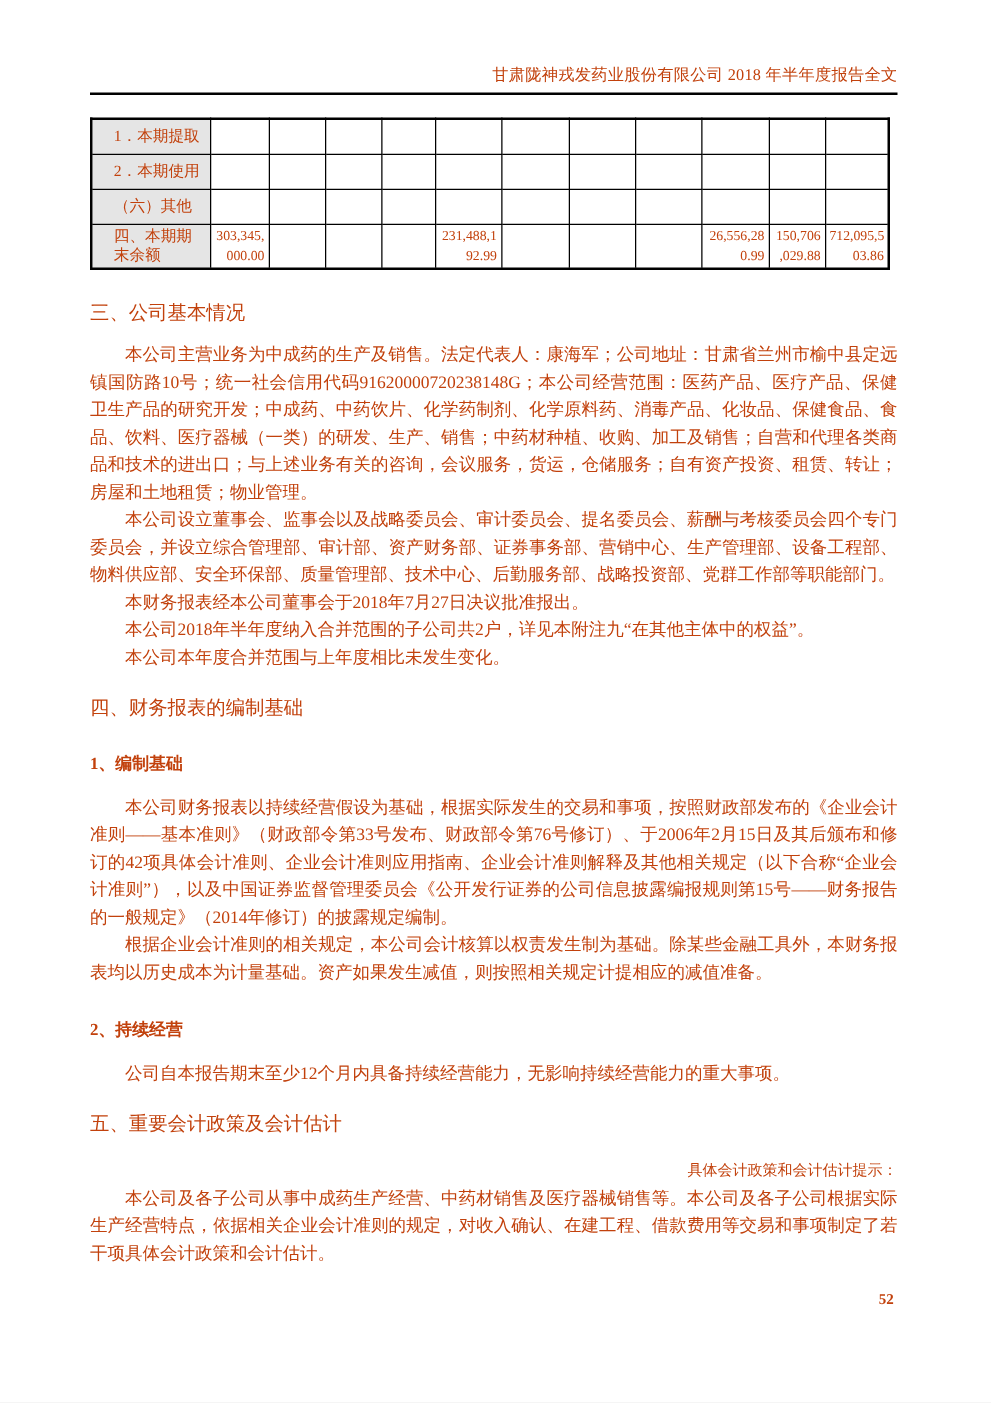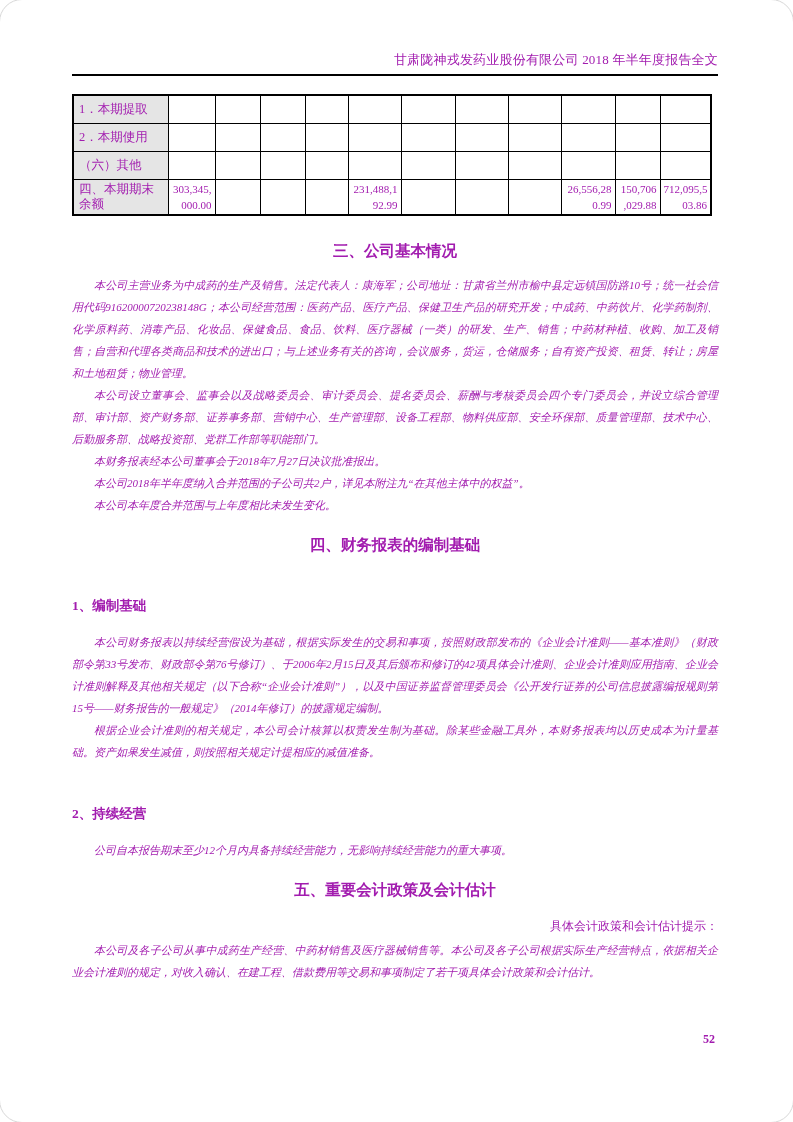--- a/index.html
+++ b/index.html
@@ -1,41 +1,40 @@
 <!DOCTYPE html>
 <html><head>
 <meta charset="utf-8">
 <style>
   html,body{margin:0;padding:0;background:#ffffff;}
   .page{
     width:793px;height:1122px;position:relative;background:#fff;
-    font-family:"Liberation Serif","DejaVu Serif",serif;color:#a21caf;
+    font-family:"Liberation Serif","DejaVu Serif",serif;color:#c2410c;
     box-sizing:border-box;padding:52px 75px 0 72px;overflow:hidden;
     outline:1px solid #d8d8d8;
-    border-radius:22px;
   }
   .header{border-bottom:2px solid #000;}
   .header-title{text-align:right;font-size:13px;line-height:15px;padding-bottom:7px;letter-spacing:0.2px;}
   .fin-table{
     border-collapse:collapse;table-layout:fixed;width:638px;
     margin-top:18px;margin-bottom:24px;border:2px solid #000;
   }
   .fin-table td{border:1px solid #000;overflow:hidden;box-sizing:border-box;}
   .fin-table td.label{
-    background:#e5e5e5;font-size:12.5px;padding:0 2px 0 5px;text-align:left;
+    background:#e5e5e5;font-size:12.5px;padding:0 2px 0 17px;text-align:left;
     vertical-align:middle;line-height:15px;
   }
   .fin-table td.num{
     font-size:11px;text-align:right;padding:1px 3px;white-space:pre-line;
     line-height:16px;vertical-align:middle;
   }
   .content{width:646px;}
-  .sec-h1{font-weight:bold;font-size:15.5px;line-height:21px;margin:18px 0 13px 0;text-align:center;}
-  .sec-h2{font-weight:bold;font-size:13.5px;line-height:18px;margin:42px 0 16px 0;}
-  p.body{font-size:11px;line-height:22px;text-align:justify;text-indent:2em;margin:0;font-style:italic;}
+  .sec-h1{font-weight:normal;font-size:15.5px;line-height:21px;margin:18px 0 13px 0;}
+  .sec-h2{font-weight:bold;font-size:13.5px;line-height:18px;margin:25px 0 16px 0;}
+  p.body{font-size:14px;line-height:22px;text-align:justify;text-indent:2em;margin:0;}
   .note{font-size:12px;line-height:17px;margin:18px 0 4px 0;text-align:right;}
   .page-number{position:absolute;right:78px;top:1032px;font-size:12px;font-weight:bold;}
 </style>
 </head>
 <body>
 
 <div class="page">
   <div class="header">
     <div class="header-title">甘肃陇神戎发药业股份有限公司 2018 年半年度报告全文</div>
   </div>

